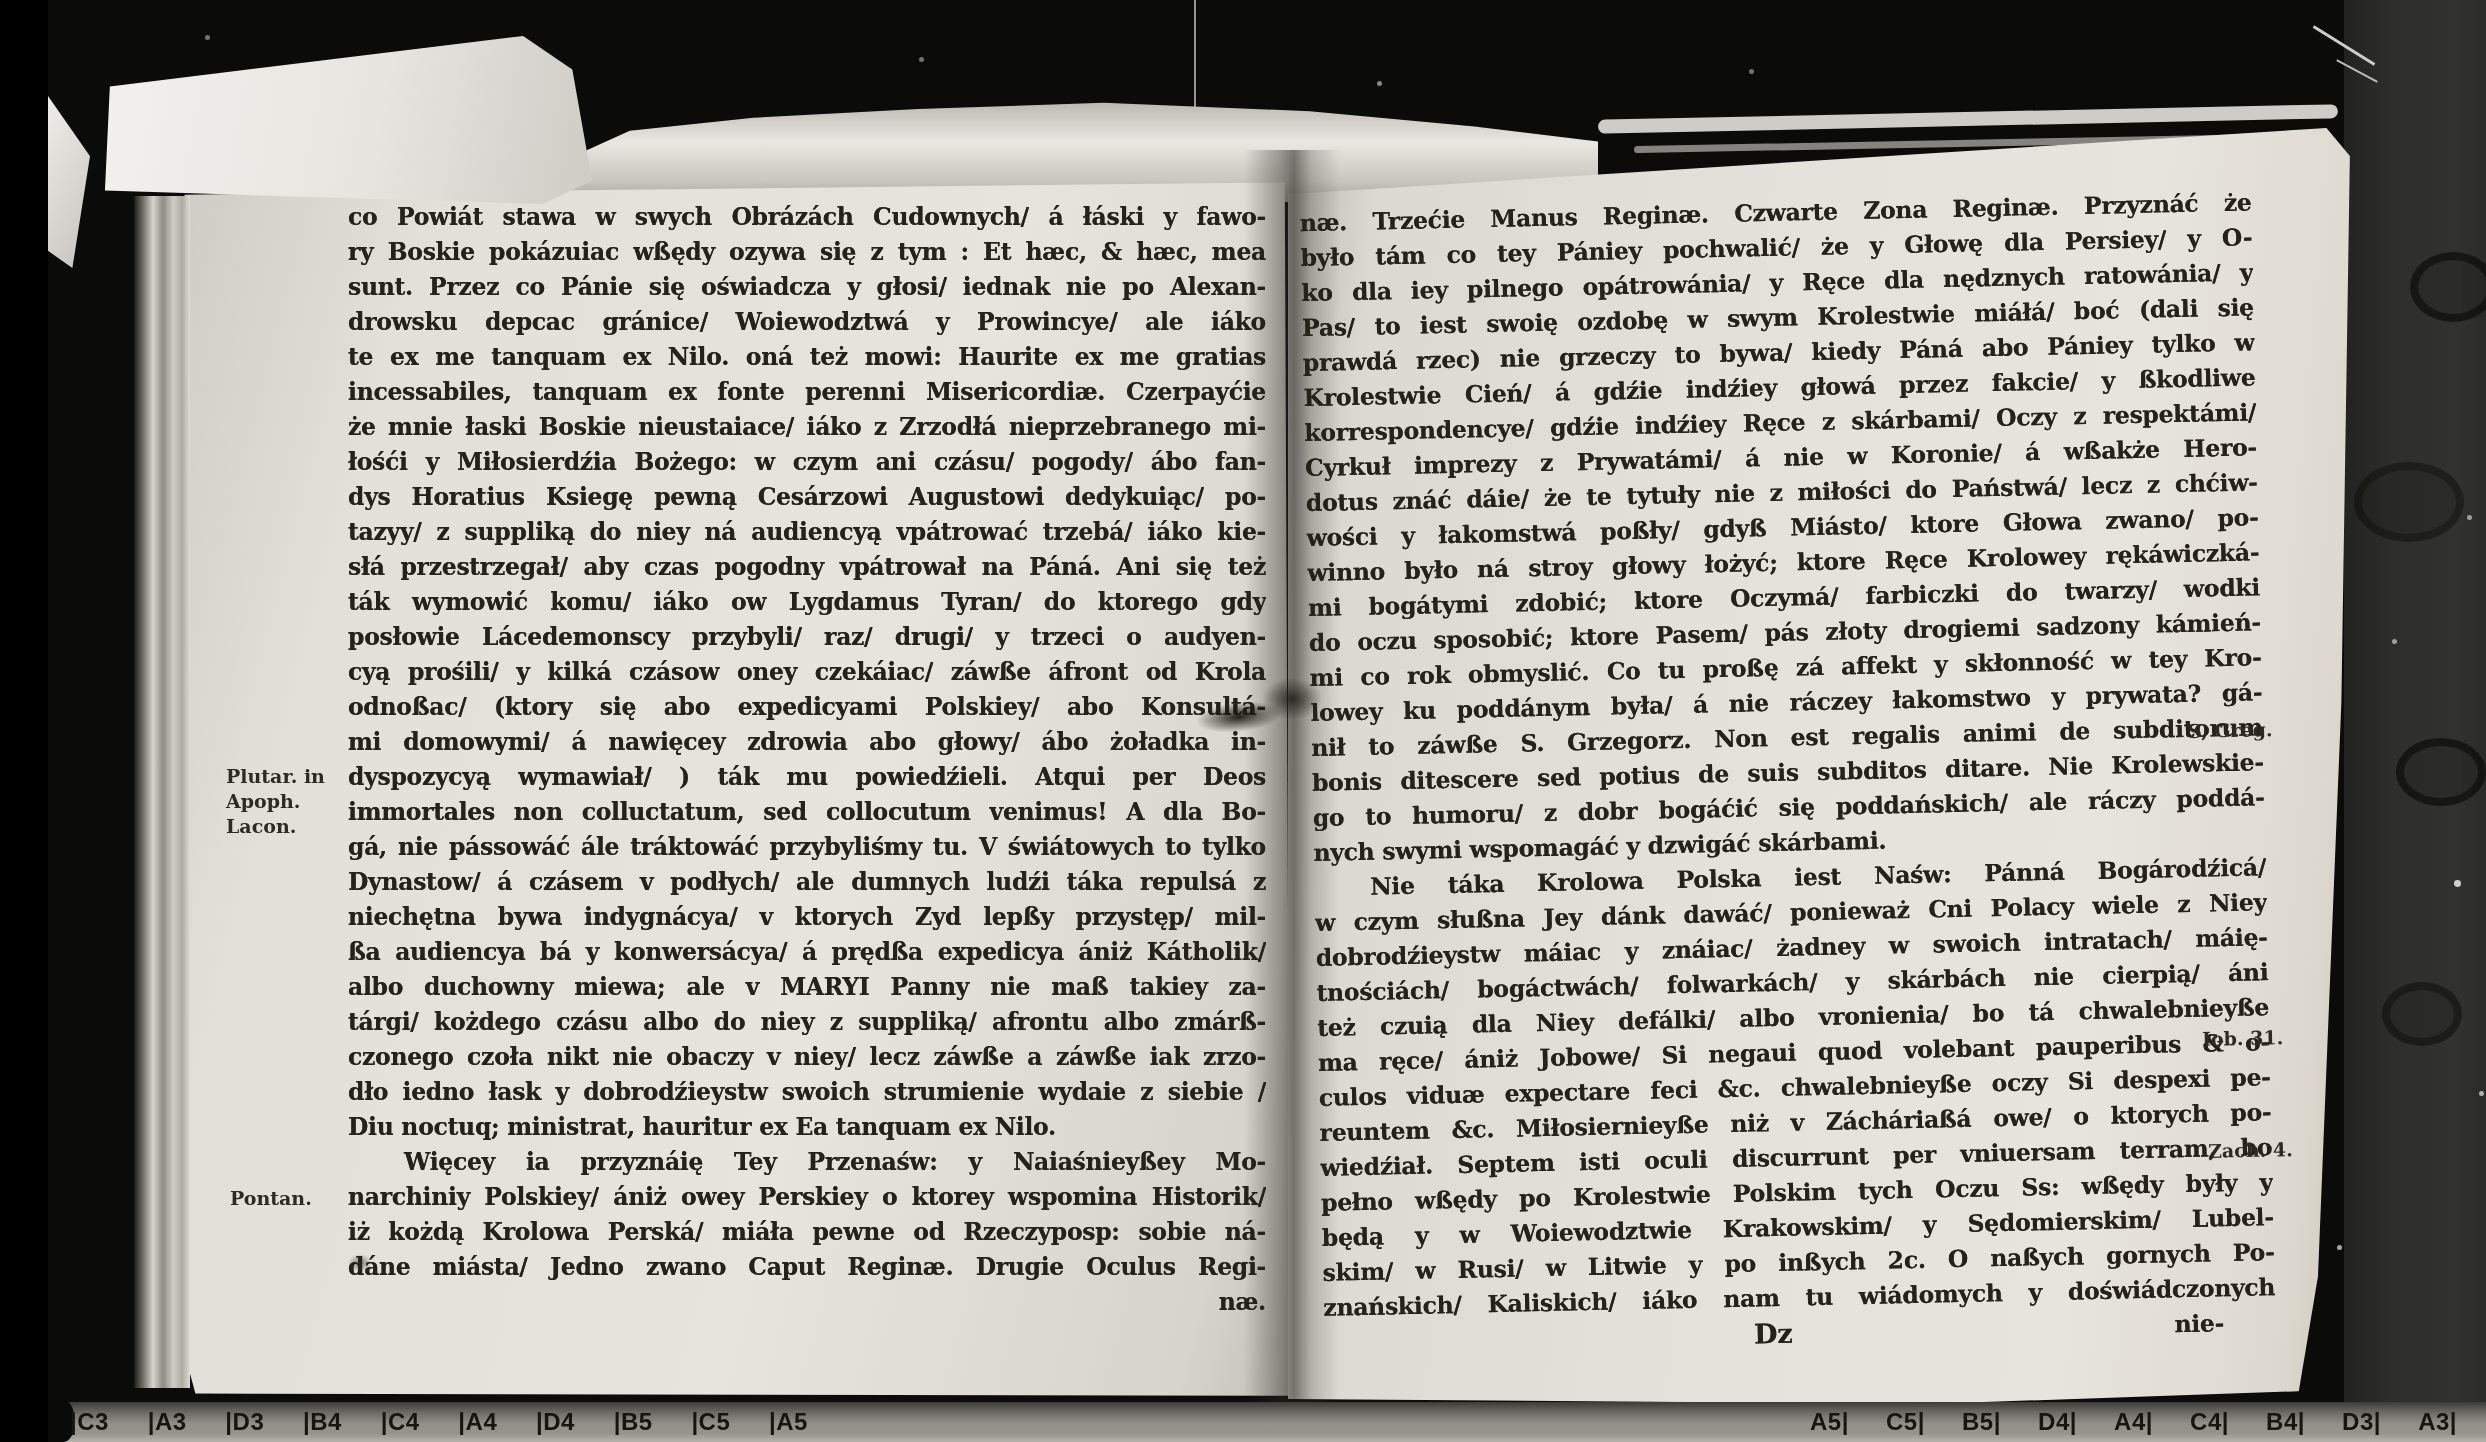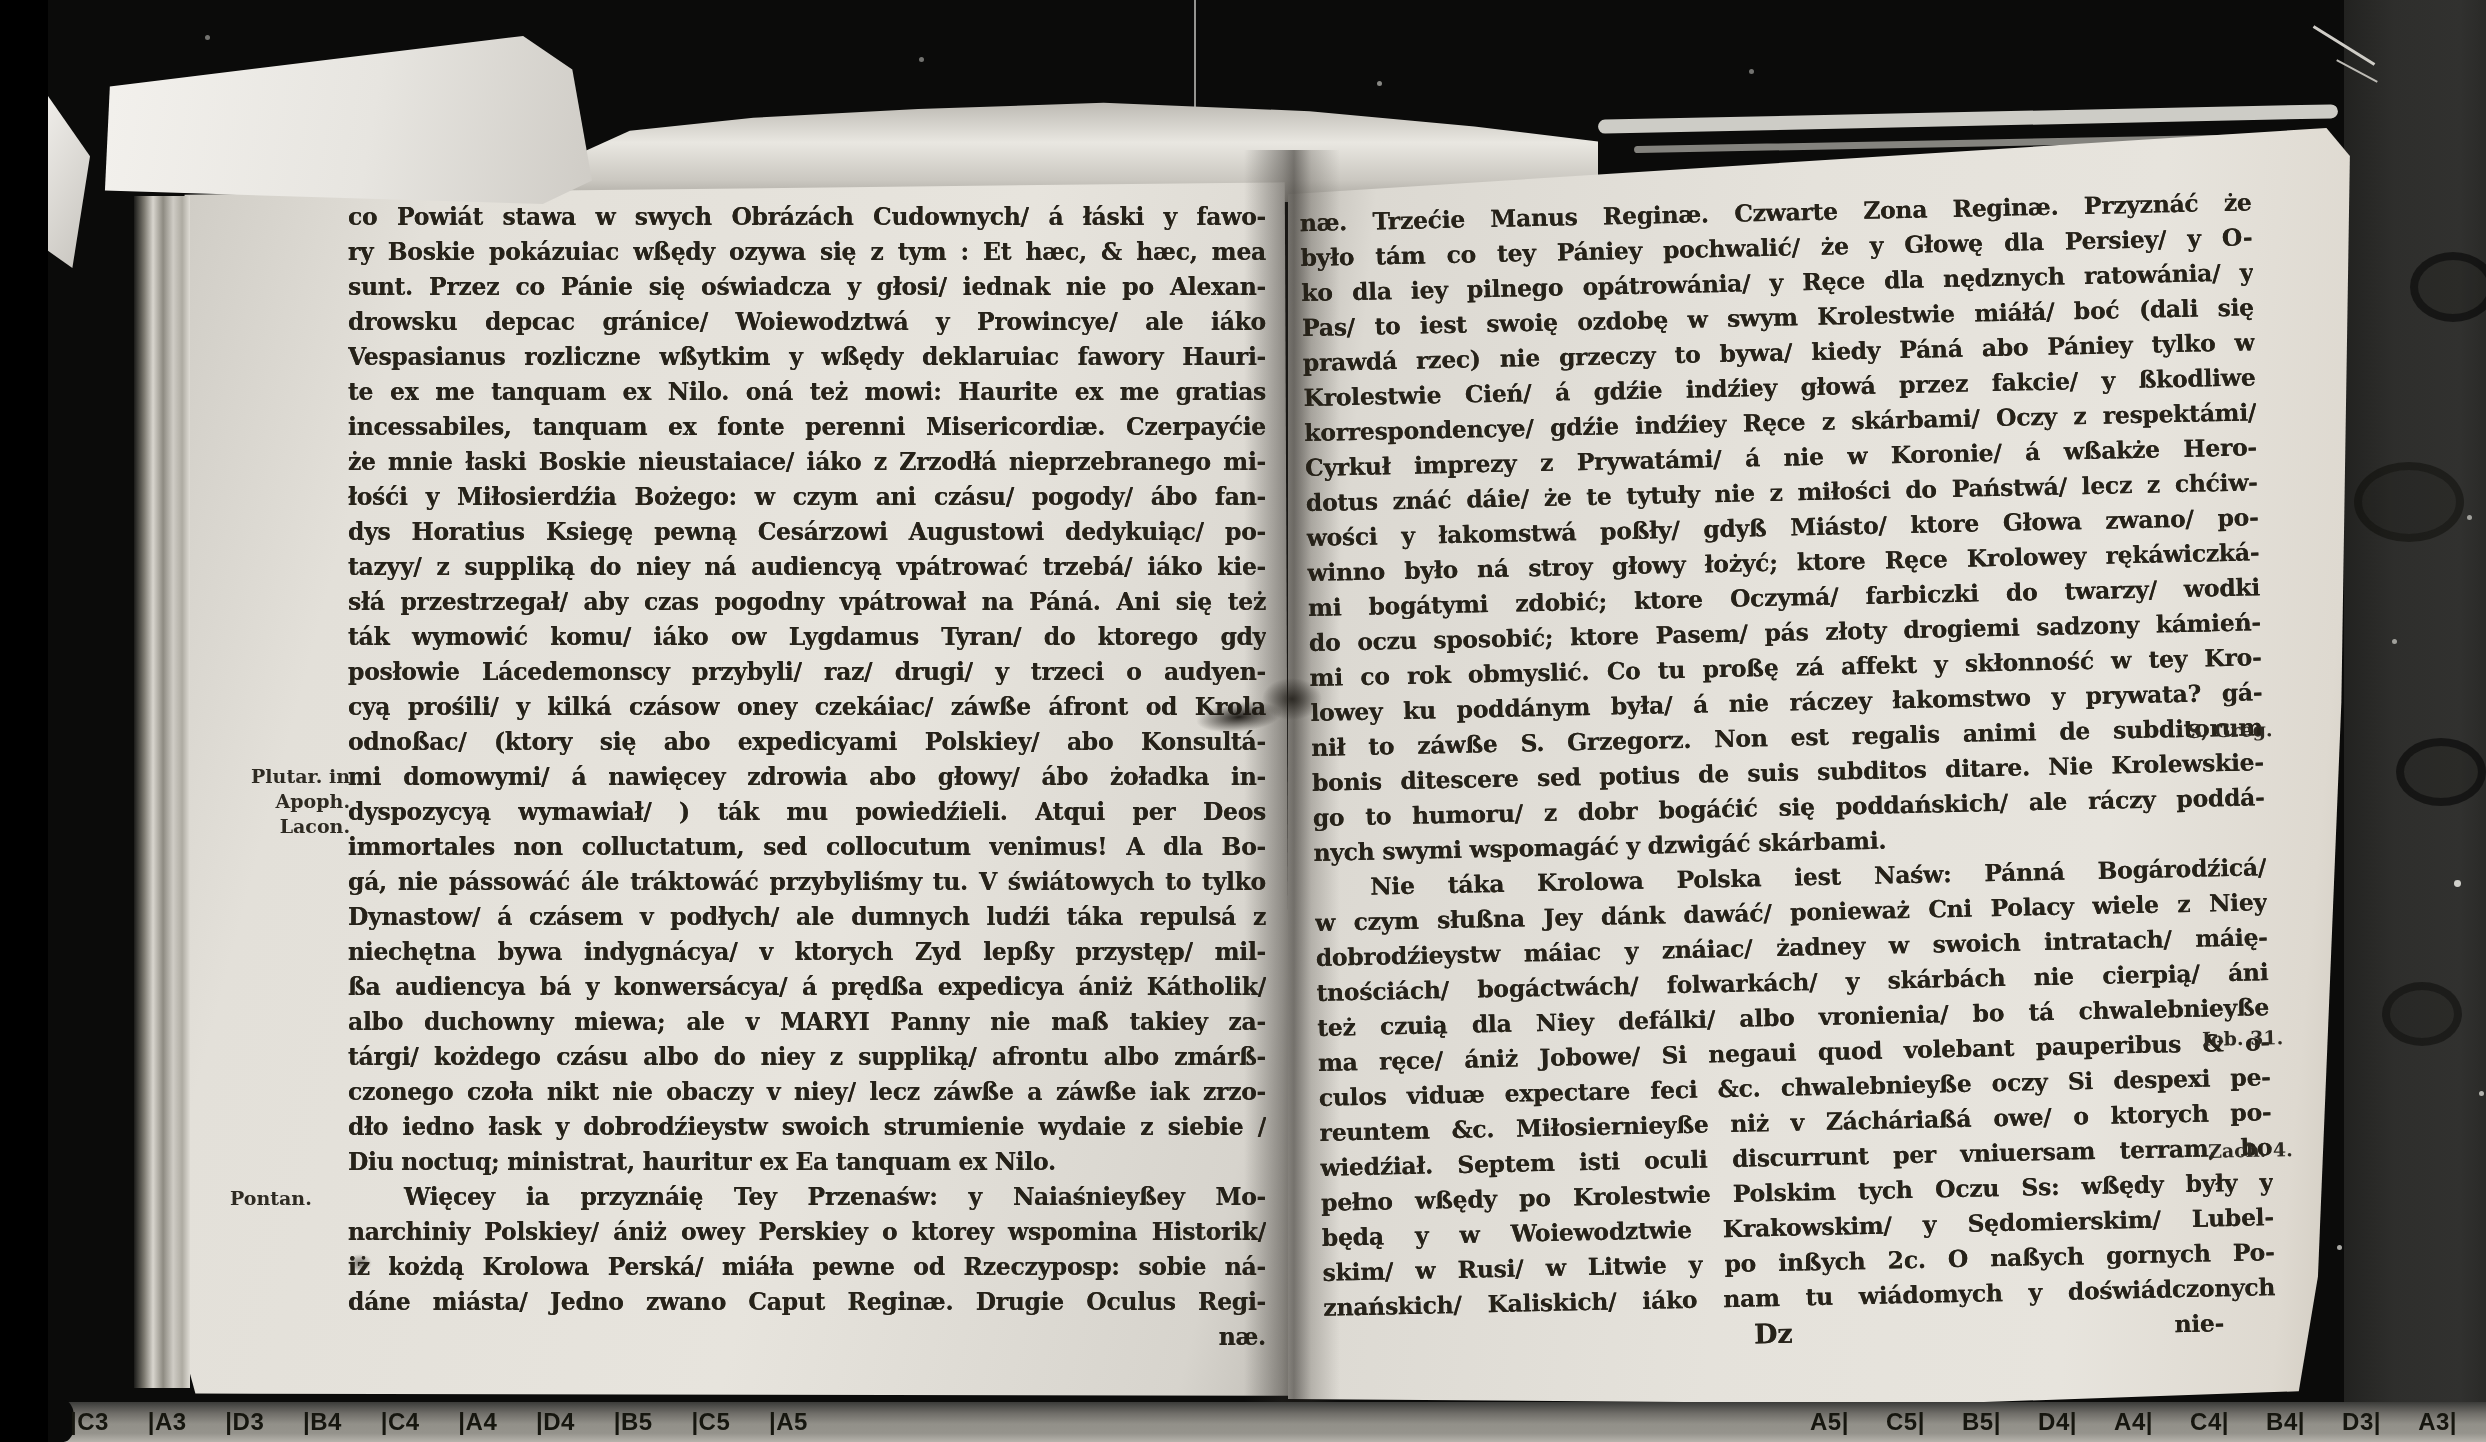--- a/index.html
+++ b/index.html
@@ -62,21 +62,21 @@
         letter-spacing:-.3px;text-align:justify;text-align-last:justify;
         text-shadow:0 0 .6px rgba(38,34,25,.8);}
   .line.left{text-align:left;text-align-last:left;}
   .line.right{text-align:right;text-align-last:right;}
   .line.indent{text-indent:56px;}
   .line.sig{display:flex;text-align:left;text-align-last:left;}
   .sig-mark{margin-left:430px;font-size:27px;}
   .catchword{margin-left:auto;margin-right:52px;}
 
   .note{position:absolute;z-index:5;font-size:19px;font-weight:700;color:#2e2a22;line-height:25px;}
-  .note-plutarch{left:186px;top:764px;width:116px;text-align:right;}
+  .note-plutarch{left:178px;top:764px;width:116px;}
   .note-pontanus{left:182px;top:1186px;}
   .note-gregory{left:2140px;top:718px;transform:rotate(-1.2deg);}
   .note-job{left:2154px;top:1026px;transform:rotate(-1.2deg);}
   .note-zachariah{left:2160px;top:1138px;transform:rotate(-1.2deg);}
 
   .smudge1{position:absolute;left:1148px;top:702px;width:86px;height:30px;z-index:5;
     background:radial-gradient(closest-side,rgba(24,21,17,.95),rgba(24,21,17,0));transform:rotate(-6deg);}
   .smudge2{position:absolute;left:1214px;top:678px;width:60px;height:42px;z-index:5;
     background:radial-gradient(closest-side,rgba(28,25,20,.8),rgba(28,25,20,0));}
   .smudge3{position:absolute;left:300px;top:1254px;width:24px;height:18px;z-index:5;
@@ -117,21 +117,20 @@
   <div class="page page-left"></div>
   <div class="page page-right"></div>
   <div class="edge-stack"></div>
   <div class="gutter"></div>
 
   <div class="text-col col-left">
       <div class="line">co Powiát stawa w swych Obrázách Cudownych/ á łáski y fawo-</div>
       <div class="line">ry Boskie pokázuiac wßędy ozywa się z tym : Et hæc, &amp; hæc, mea</div>
       <div class="line">sunt. Przez co Pánie się oświadcza y głosi/ iednak nie po Alexan-</div>
       <div class="line">drowsku depcac gránice/ Woiewodztwá y Prowincye/ ale iáko</div>
-      <div class="line">Vespasianus rozliczne wßytkim y wßędy deklaruiac fawory Hauri-</div>
       <div class="line">te ex me tanquam ex Nilo. oná też mowi: Haurite ex me gratias</div>
       <div class="line">incessabiles, tanquam ex fonte perenni Misericordiæ. Czerpayćie</div>
       <div class="line">że mnie łaski Boskie nieustaiace/ iáko z Zrzodłá nieprzebranego mi-</div>
       <div class="line">łośći y Miłosierdźia Bożego: w czym ani czásu/ pogody/ ábo fan-</div>
       <div class="line">dys Horatius Ksiegę pewną Cesárzowi Augustowi dedykuiąc/ po-</div>
       <div class="line">tazyy/ z suppliką do niey ná audiencyą vpátrować trzebá/ iáko kie-</div>
       <div class="line">słá przestrzegał/ aby czas pogodny vpátrował na Páná. Ani się też</div>
       <div class="line">ták wymowić komu/ iáko ow Lygdamus Tyran/ do ktorego gdy</div>
       <div class="line">posłowie Lácedemonscy przybyli/ raz/ drugi/ y trzeci o audyen-</div>
       <div class="line">cyą prośili/ y kilká czásow oney czekáiac/ záwße áfront od Krola</div>

